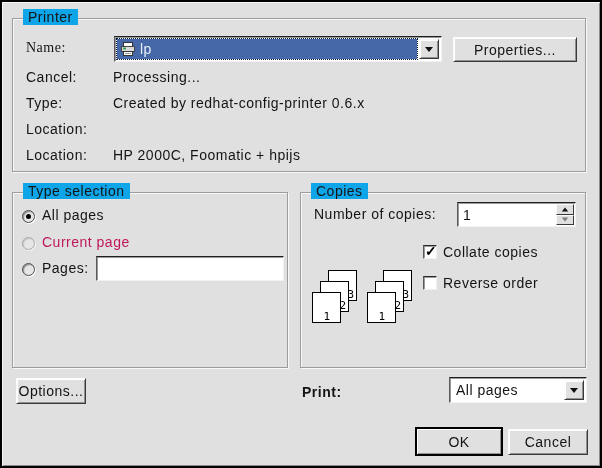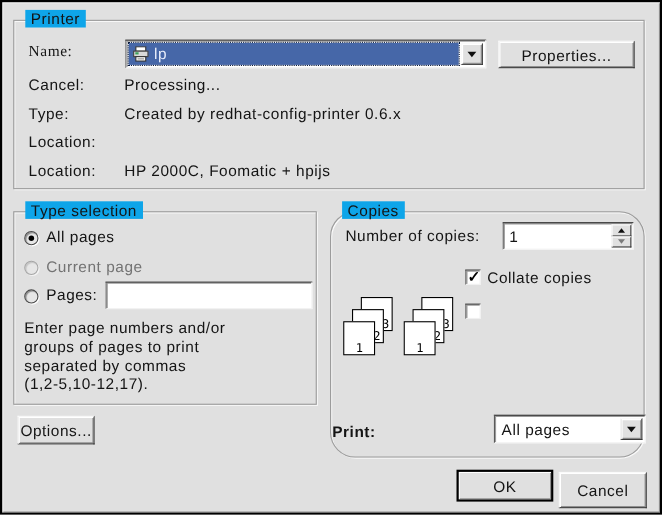--- a/index.html
+++ b/index.html
@@ -12,21 +12,21 @@
   }
   .dialog {
     position: relative;
     width: 602px; height: 468px;
     background: #e0e0e0;
     border: 2px solid #000;
     box-shadow: inset 1px 1px 0 #f7f7f7, inset -1px -1px 0 #8d8d8d;
     overflow: hidden;
   }
   .lbl { position: absolute; white-space: nowrap; }
-  .disabled-text { color: #737373; }
+  .disabled-text { color: #be185d; }
 
   
   .group {
     position: absolute;
     border: 1px solid #9c9c9c;
     box-shadow: inset 1px 1px 0 #f8f8f8, 1px 1px 0 #f8f8f8;
   }
   .group-title {
     position: absolute; top: -10px; left: 10px;
     background: #0ea5e9; padding: 0 5px;
@@ -203,28 +203,22 @@
   <div class="radio disabled" style="left:20px; top:235px;"></div>
   <span class="lbl disabled-text" style="left:40px; top:232px;">Current page</span>
 
   <div class="radio" style="left:20px; top:261px;"></div>
   <span class="lbl" style="left:40px; top:258px;">Pages:</span>
 
   <div class="sunken" style="left:94px; top:254px; width:188px; height:25px;">
     <input class="field-input" type="text" value="" style="">
   </div>
 
-  <div class="help" style="left:20px; top:288px;">
-    <span>Enter page numbers and/or</span>
-    <span>groups of pages to print</span>
-    <span>separated by commas</span>
-    <span>(1,2-5,10-12,17).</span>
-  </div>
-
-  <div class="group" style="left:298px; top:190px; width:286px; height:224px;border-radius:23px;">
+
+  <div class="group" style="left:298px; top:190px; width:286px; height:176px;">
     <span class="group-title">Copies</span>
   </div>
 
   <span class="lbl" style="left:312px; top:204px;">Number of copies:</span>
 
   <div class="sunken" style="left:455px; top:200px; width:119px; height:25px;">
     <input class="field-input" style="padding-right: 22px;" type="text" value="1">
     <div class="spin-buttons">
       <div class="spin-btn up">
           <div class="tri-up"></div>
@@ -257,28 +251,29 @@
         <span class="num">1</span>
       </div>
   </div>
 
   <div class="checkbox" style="left:421px; top:243px;">
     <span class="check">✓</span>
   </div>
   <span class="lbl" style="left:441px; top:242px;">Collate copies</span>
 
   <div class="checkbox" style="left:421px; top:274px;"></div>
+  <span class="lbl" style="left:441px; top:273px;">Reverse order</span>
 
   <div class="btn" style="left:14px; top:376px; width:70px; height:26px;">Options...</div>
 
   <span class="lbl" style="left:300px; top:382px;font-weight:bold;">Print:</span>
 
   <div class="sunken" style="left:447px; top:375px; width:138px; height:26px;">
     <span class="lbl" style="left:6px; top:4px;">All pages</span>
     <div class="combo-arrow-btn">
       <div class="tri-down"></div>
     </div>
   </div>
 
   <div class="btn btn-default" style="left:413px; top:425px; width:88px; height:29px;">OK</div>
-  <div class="btn" style="left:506px; top:427px; width:80px; height:33px;">Cancel</div>
+  <div class="btn" style="left:506px; top:427px; width:80px; height:26px;">Cancel</div>
 
 </div>
 
 </body></html>

